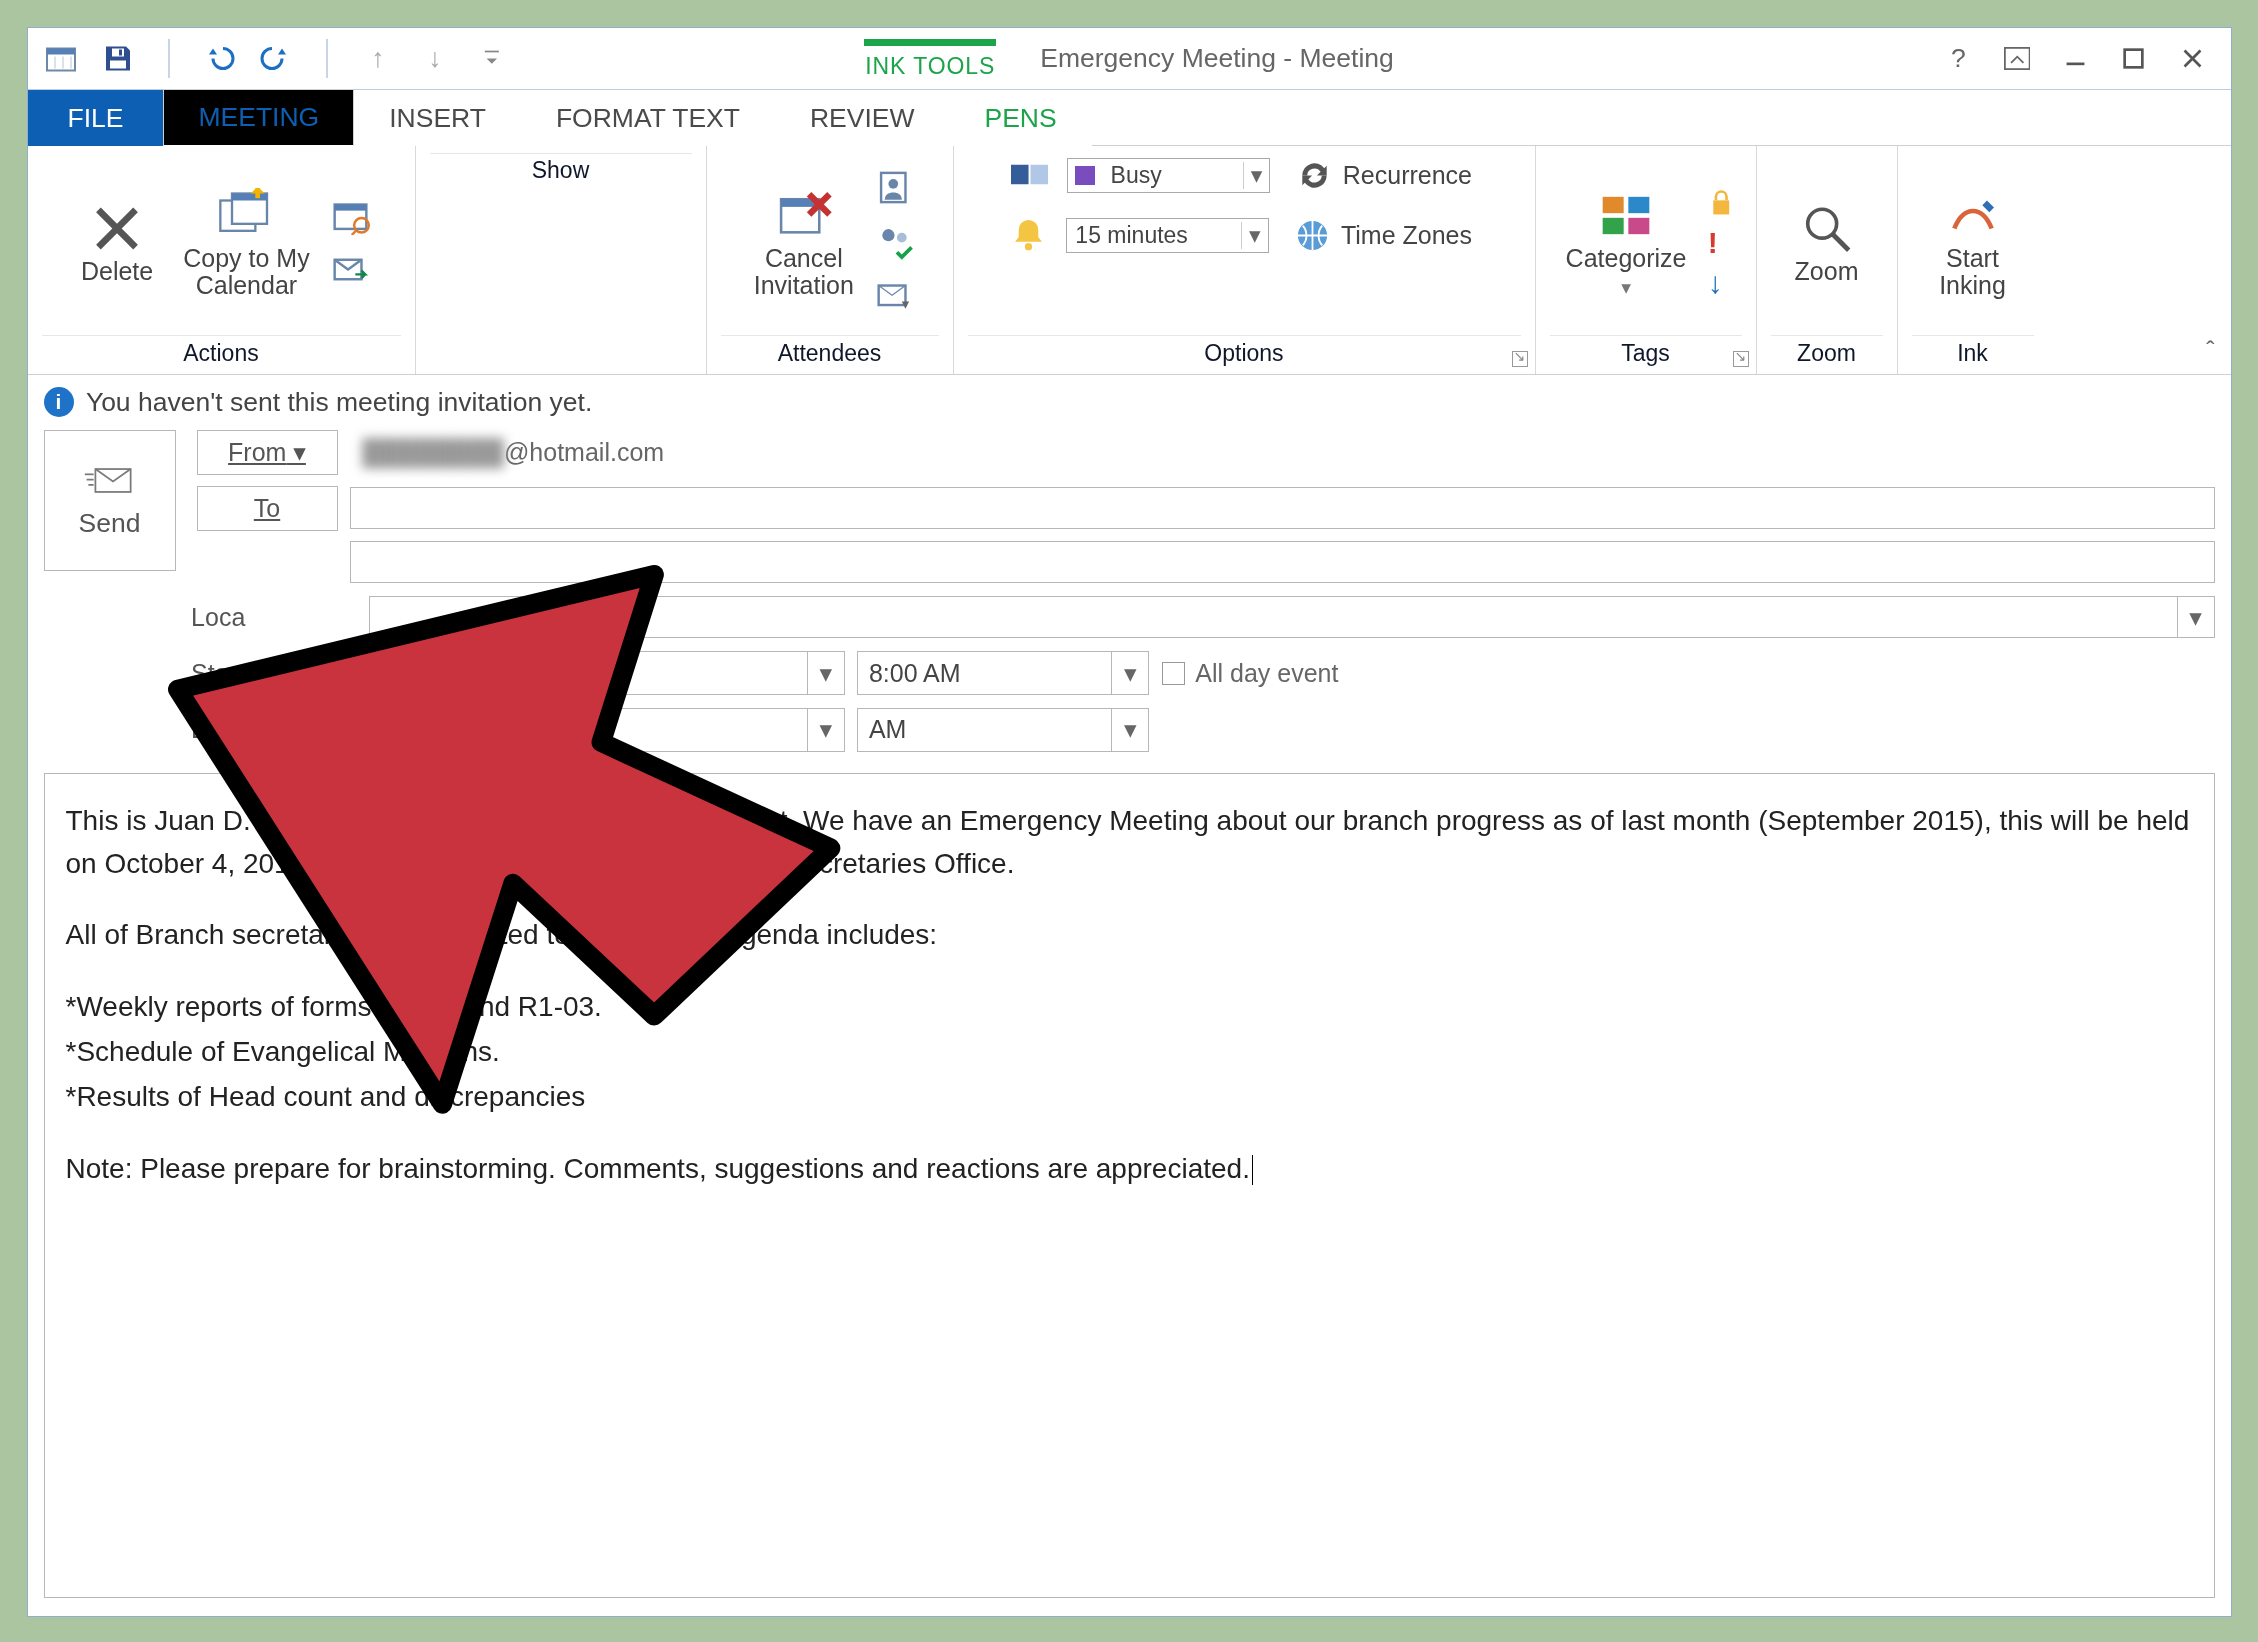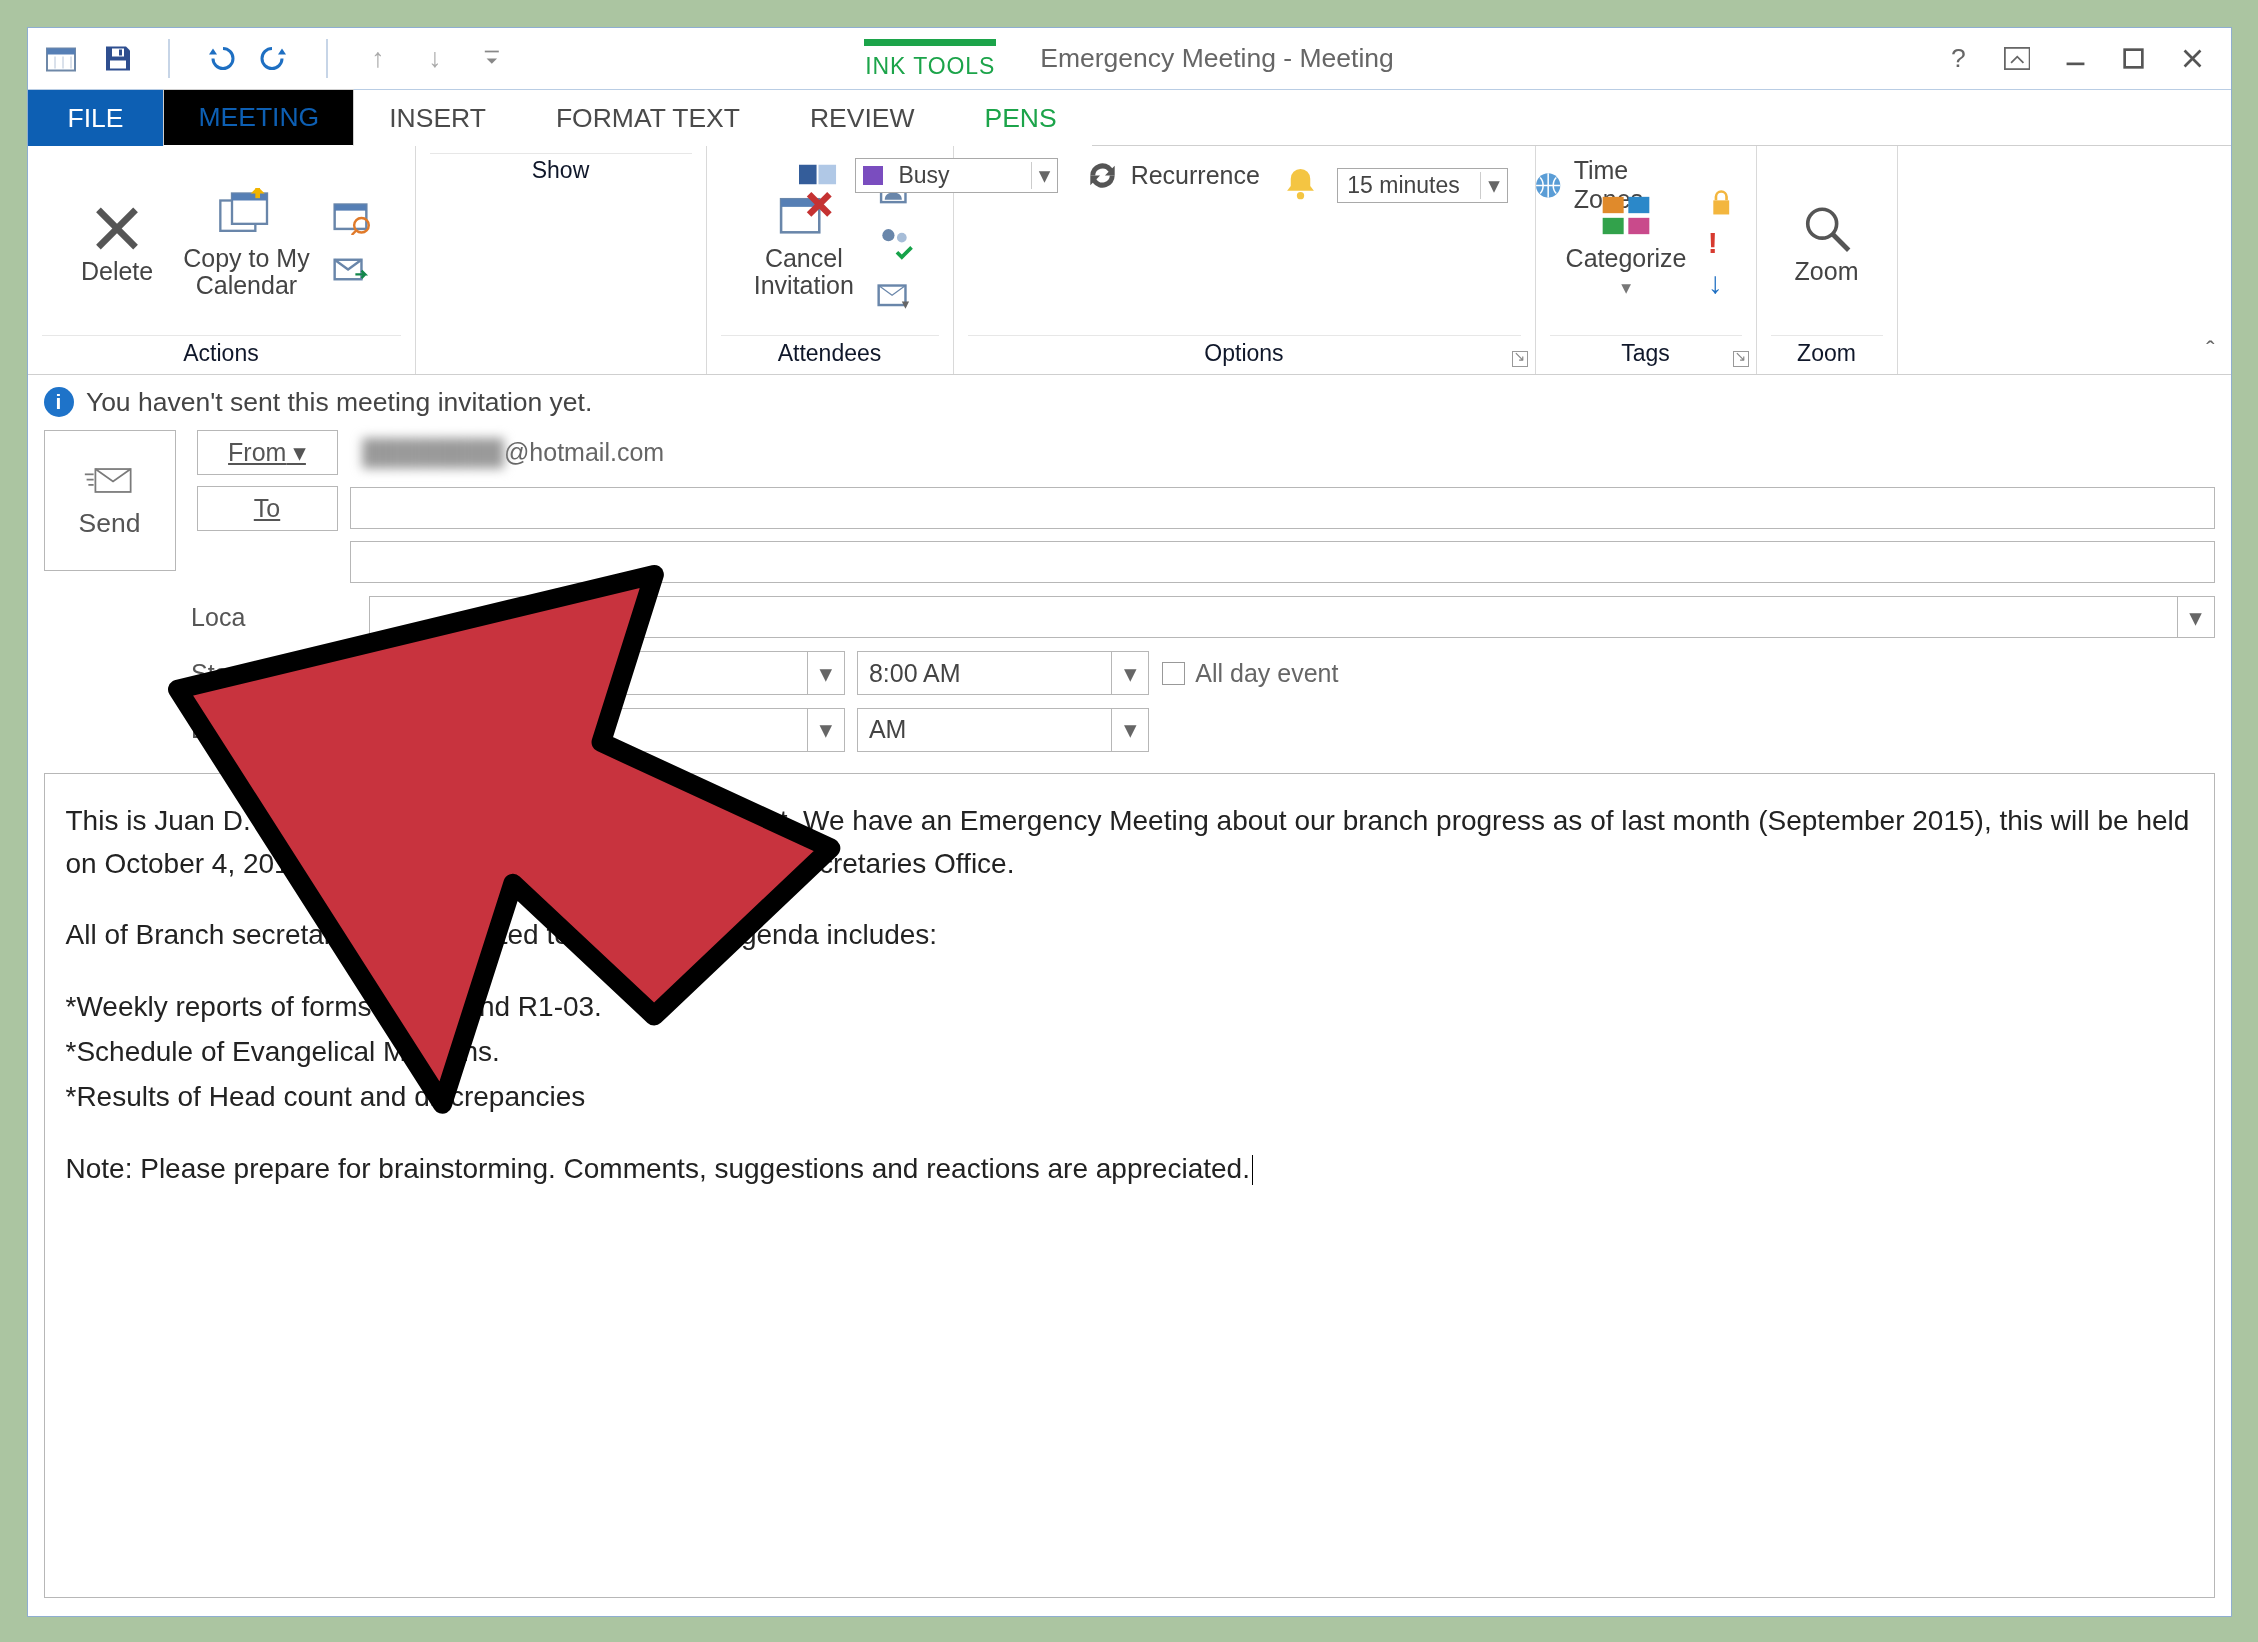--- a/index.html
+++ b/index.html
@@ -295,21 +295,21 @@
                 <rect x="3" y="7" width="22" height="16" fill="#fff" stroke="#6986aa" stroke-width="2"></rect>
                 <path d="M3 7l11 8 11-8" stroke="#6986aa" fill="none"></path>
                 <text x="22" y="26" font-size="12" fill="#666">▾</text>
               </svg></span>
         </div>
       </div>
       <div class="grptitle">Attendees</div>
     </div>
 
     <div class="group" style="width:582px">
-      <div class="grpbody" style="align-items:flex-start;gap:14px;">
+      <div class="grpbody" style="flex-direction:column;align-items:flex-end;gap:14px;">
         <div style="display:flex;gap:17.6px;align-items:center;">
           <span><svg class="ico" viewBox="0 0 40 28">
                 <rect x="0" y="4" width="18" height="20" fill="#345d9a"></rect>
                 <rect x="20" y="4" width="18" height="20" fill="#b0c8e6"></rect>
               </svg></span>
           <div class="dd" style="width:203px">
             <span class="purplebox"></span>
             <span class="val">Busy</span>
               <span class="caret">▾</span>
           </div>
@@ -374,20 +374,33 @@
           <svg class="ico-lg" viewBox="0 0 44 44">
               <circle cx="18" cy="18" r="12" fill="none" stroke="#555" stroke-width="3"></circle>
               <line x1="27" y1="27" x2="40" y2="40" stroke="#555" stroke-width="4"></line>
             </svg>
           <span class="lbl">Zoom</span>
         </div>
       </div>
       <div class="grptitle">Zoom</div>
     </div>
 
+    <div class="group" style="width:150px;border-right:none;">
+      <div class="grpbody">
+        <div class="bigbtn">
+          <svg class="ico-lg" viewBox="0 0 48 40">
+              <path d="M8 32c8-20 24-20 32 0" fill="none" stroke="#d9643a" stroke-width="4"></path>
+              <path d="M36 8l6 6-4 4-6-6z" fill="#2e6fb5"></path>
+            </svg>
+          <span class="lbl" style="white-space:pre">Start
+Inking</span>
+        </div>
+      </div>
+      <div class="grptitle">Ink</div>
+    </div>
 
     <span class="collapse-caret">ˆ</span>
   </div>
 
   <div class="infobar">
     <span class="iicon">i</span>
     <span>You haven't sent this meeting invitation yet.</span>
   </div>
 
   <div class="compose-area">

